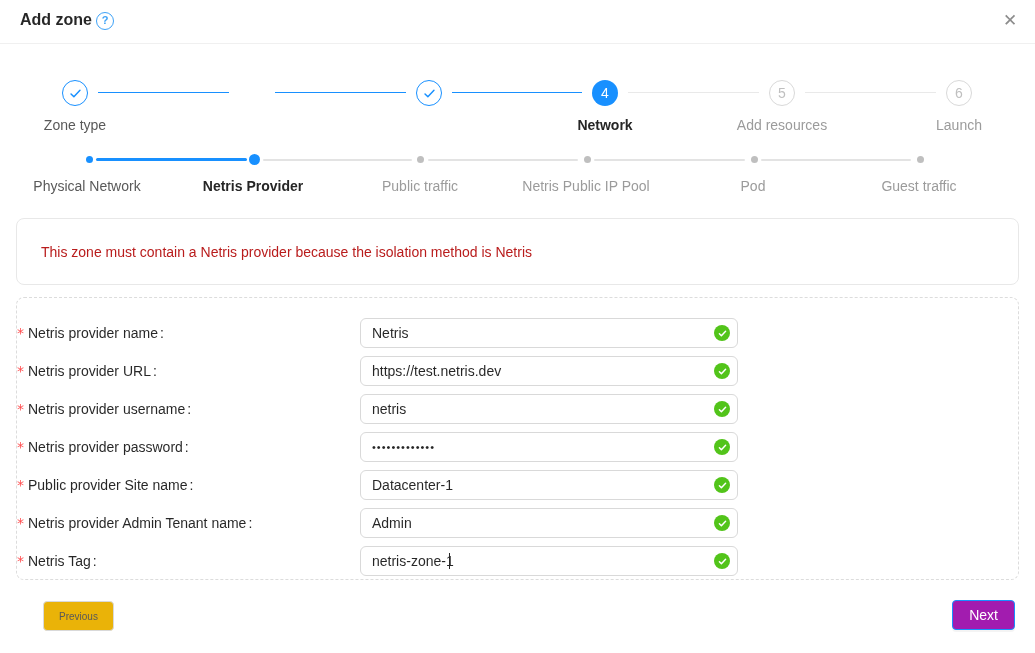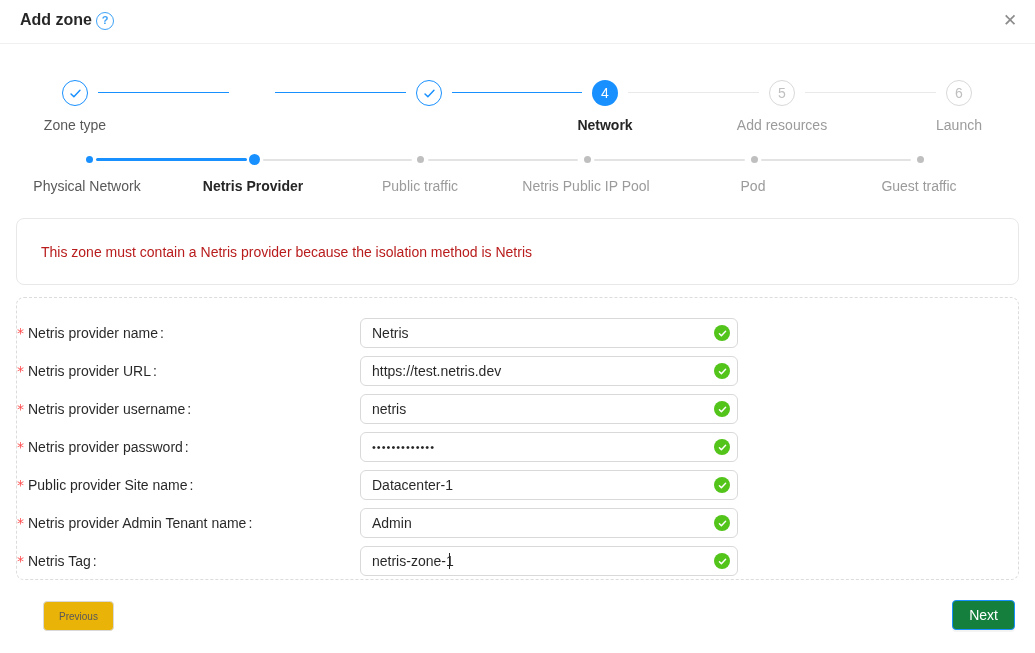--- a/index.html
+++ b/index.html
@@ -62,21 +62,21 @@
                  font-family:"Liberation Sans","DejaVu Sans",sans-serif; background:#fff; }
   .okbadge { position:absolute; right:8px; top:50%; margin-top:-8px; width:16px; height:16px;
              border-radius:50%; background:#52c41a; display:flex; align-items:center; justify-content:center; }
   .caret { position:absolute; left:99px; top:7px; width:1px; height:16px; background:#262626; }
 
   
   .btn-prev { position:absolute; left:19px; top:601px; height:30px; padding:0 15px;
               background:#eab308; border:1px solid #d9d9d9; border-radius:4px; color:#595959;
               font-size:10px; font-family:inherit; cursor:pointer;margin-left:24px; }
   .btn-next { position:absolute; right:20px; top:600px; height:30px; padding:0 16px;
-              background:#15803d; border:1px solid #1890ff; border-radius:4px; color:#fff;
+              background:#a21caf; border:1px solid #1890ff; border-radius:4px; color:#fff;
               font-size:14px; font-family:inherit; cursor:pointer; box-shadow:0 2px 0 rgba(0,0,0,.045); }
 </style>
 </head>
 <body>
 
 <div class="dialog">
 
   <div class="hdr">
     <div class="hdr-title">Add zone</div>
     <div class="help-ic">?</div>

